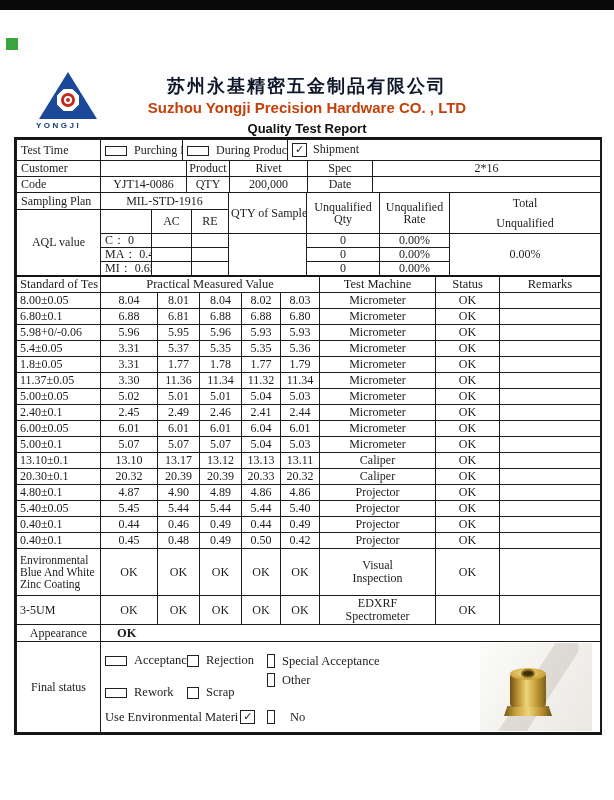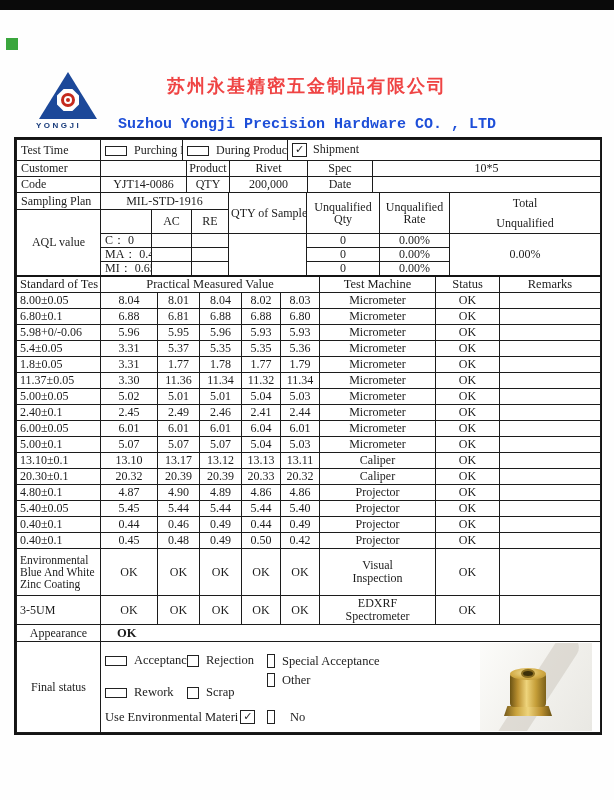--- a/index.html
+++ b/index.html
@@ -11,22 +11,22 @@
   .logo{position:absolute;left:36px;top:72px;width:64px;height:62px;}
   .logo-tri{position:absolute;left:3px;top:0;width:58px;height:47px;background:#1c4899;
     clip-path:polygon(50% 0,100% 100%,0 100%);}
   .logo-oct{position:absolute;left:21px;top:17px;width:22px;height:22px;background:#ffffff;
     clip-path:polygon(30% 0,70% 0,100% 30%,100% 70%,70% 100%,30% 100%,0 70%,0 30%);}
   .logo-ring{position:absolute;left:25px;top:21px;width:8px;height:8px;border:3px solid #c42a1e;border-radius:50%;background:#fff;}
   .logo-dot{position:absolute;left:30px;top:26px;width:4px;height:4px;background:#c42a1e;border-radius:50%;}
   .logo-text{position:absolute;left:0;top:49px;width:64px;text-align:left;font-family:"Liberation Sans",sans-serif;
     font-size:8px;font-weight:bold;letter-spacing:2.5px;color:#173a7a;}
   .titles{position:absolute;left:0;top:74px;width:614px;text-align:center;}
-  .cn{font-size:18px;font-weight:bold;color:#ef4444;letter-spacing:2px;font-family:"Liberation Serif",serif;}
-  .en{font-size:15px;font-weight:bold;color:#1d4ed8;font-family:Liberation Mono, monospace;margin-top:18px;}
+  .cn{font-size:18px;font-weight:bold;color:#0f172a;letter-spacing:2px;font-family:"Liberation Serif",serif;}
+  .en{font-size:15px;font-weight:bold;color:#c2410c;font-family:Liberation Sans, sans-serif;margin-top:1px;}
   .qtr{display:inline-block;font-size:13px;font-weight:bold;color:#111;font-family:"Liberation Sans",sans-serif;
     margin-top:5px;border-bottom:1.5px solid #111;padding:0 2px 1px 2px;}
   
   .doc{position:absolute;left:14px;top:137px;width:584px;border:2px solid #141414;background:#fff;}
   table{border-collapse:collapse;table-layout:fixed;width:100%;}
   table + table{margin-top:-1px;}
   td{border:1px solid #1c1c1c;font-size:12px;text-align:center;padding:0 2px;overflow:hidden;
     white-space:nowrap;height:15px;line-height:13px;}
   td.lab{text-align:left;padding-left:4px;margin-left:24px;}
   td.ctr{text-align:center;}
@@ -124,21 +124,21 @@
           <col style="width:65px">
           <col style="width:228px">
         </colgroup>
       <tbody>
           <tr>
         <td class="lab">Customer</td>
         <td></td>
         <td>Product</td>
         <td>Rivet</td>
         <td>Spec</td>
-        <td>10*5</td>
+        <td>2*16</td>
       </tr>
       <tr>
         <td class="lab">Code</td>
         <td>YJT14-0086</td>
         <td>QTY</td>
         <td>200,000</td>
         <td>Date</td>
         <td></td>
       </tr>
     </tbody>

